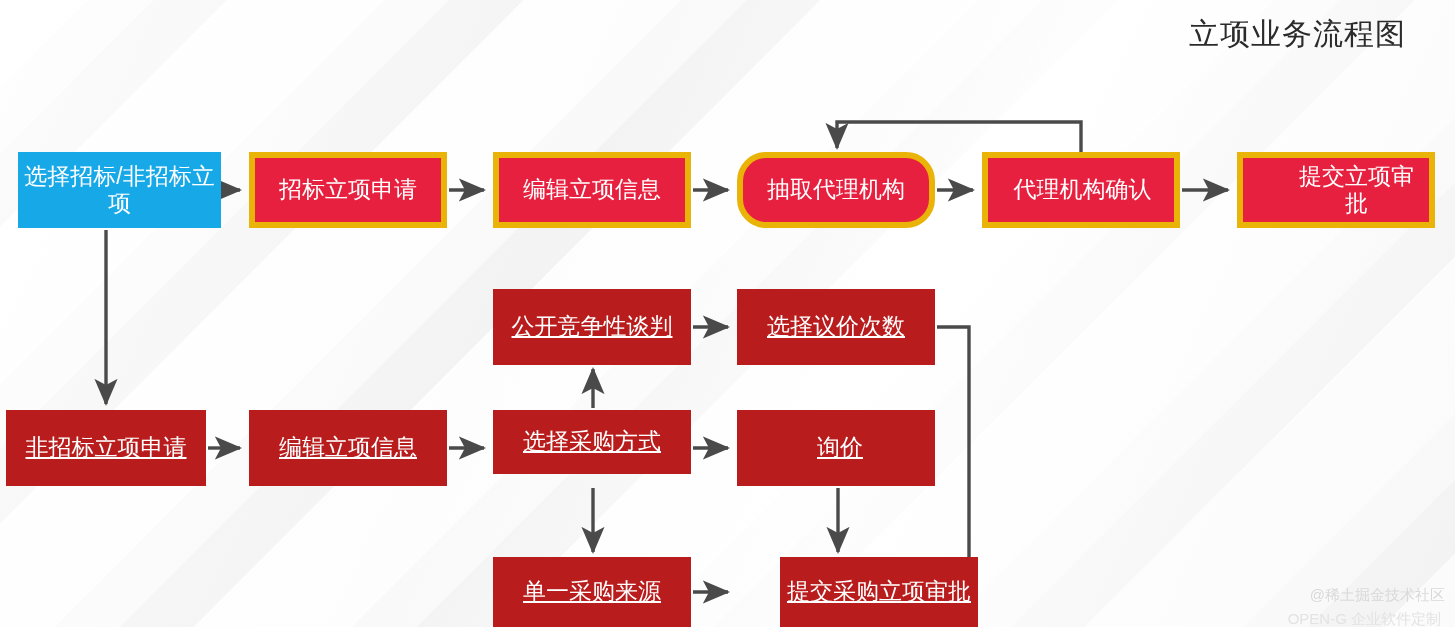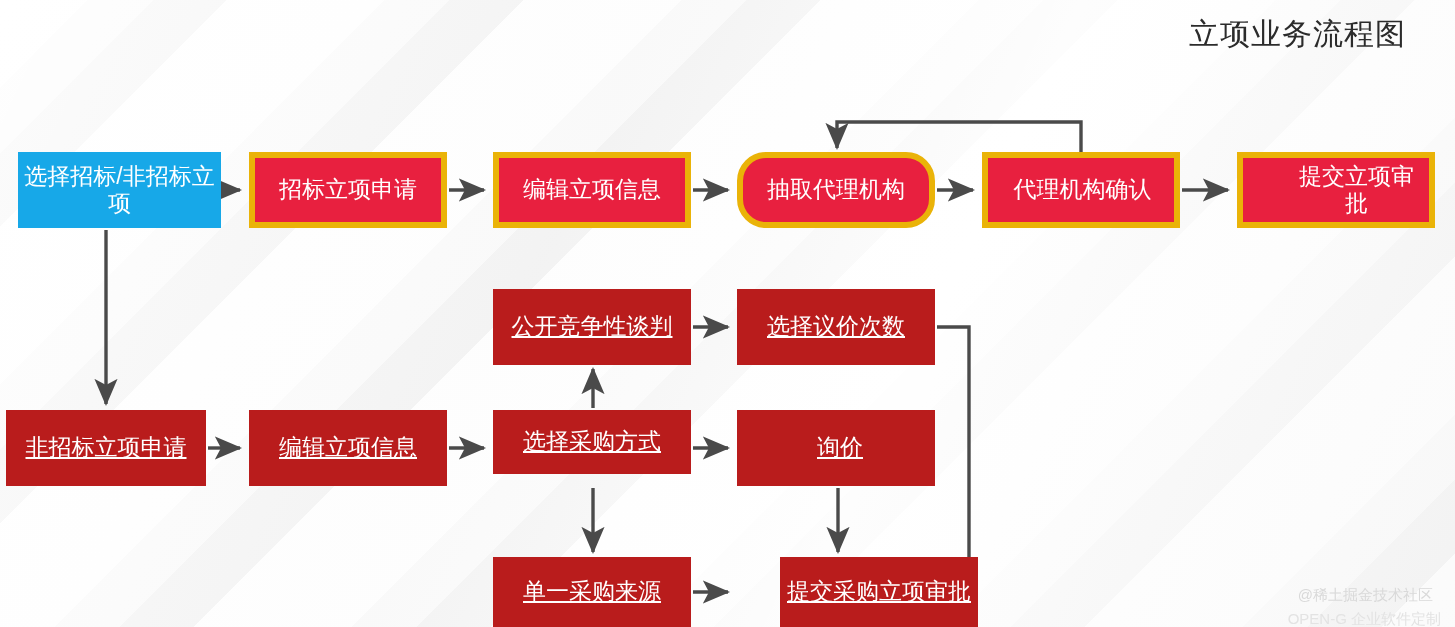--- a/index.html
+++ b/index.html
@@ -59,21 +59,21 @@
     color: #ec4437;
     letter-spacing: 0px;
     white-space: nowrap;
   }
   .wm {
     position: absolute;
     color: #d9d9d9;
     font-size: 15px;
     white-space: nowrap;
   }
-  #wm-1 { right: 22px; top: 586px; }
+  #wm-1 { right: 10px; top: 586px; }
   #wm-2 { right: 14px; top: 610px; color: #e3e3e3; font-size: 15px; }
 
   .node {
     position: absolute;
     box-sizing: border-box;
     display: flex;
     align-items: center;
     justify-content: center;
     text-align: center;
     color: #ffffff;

